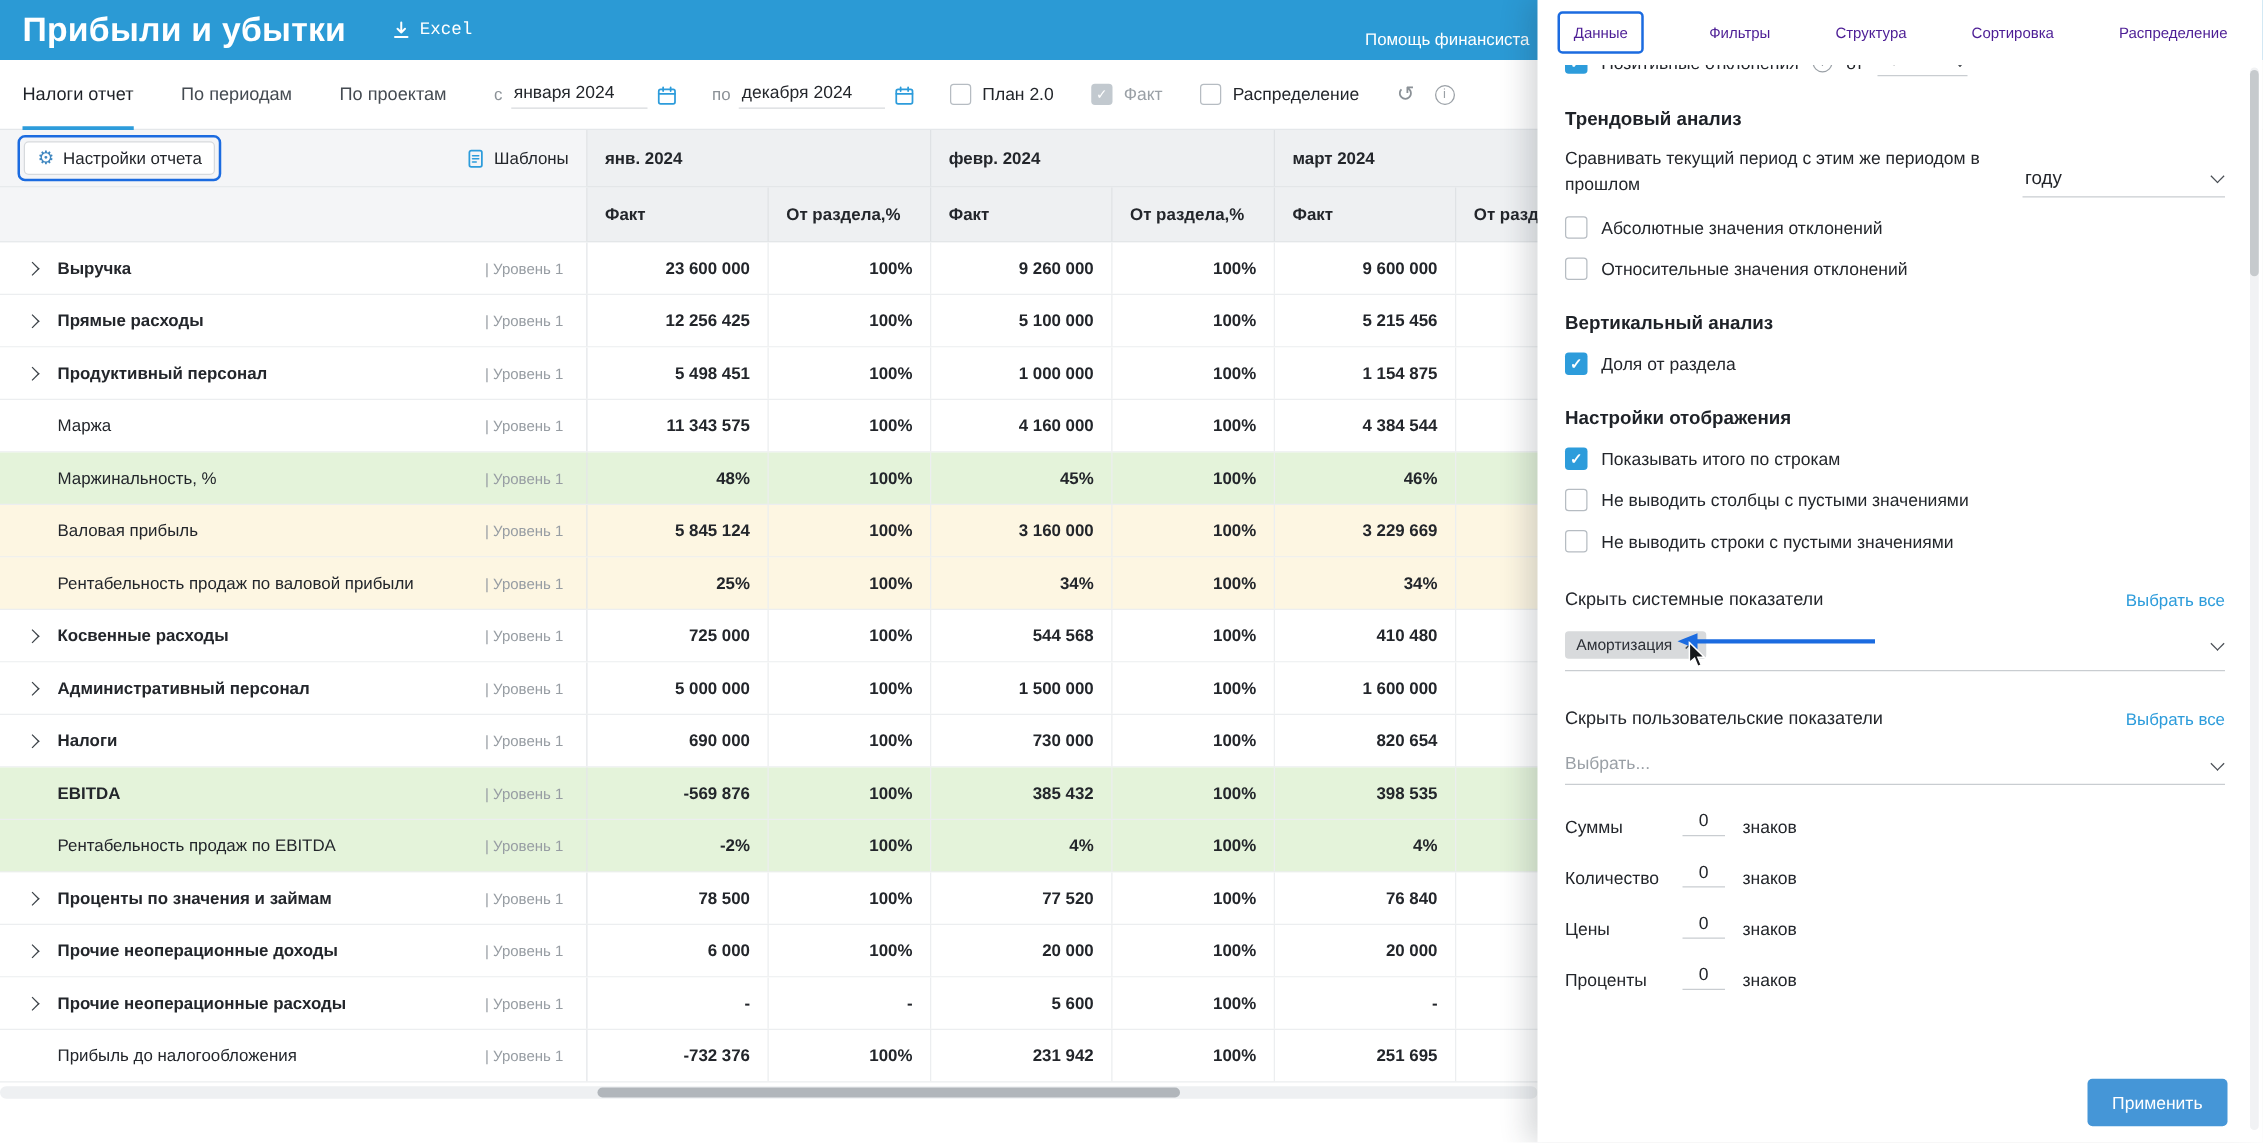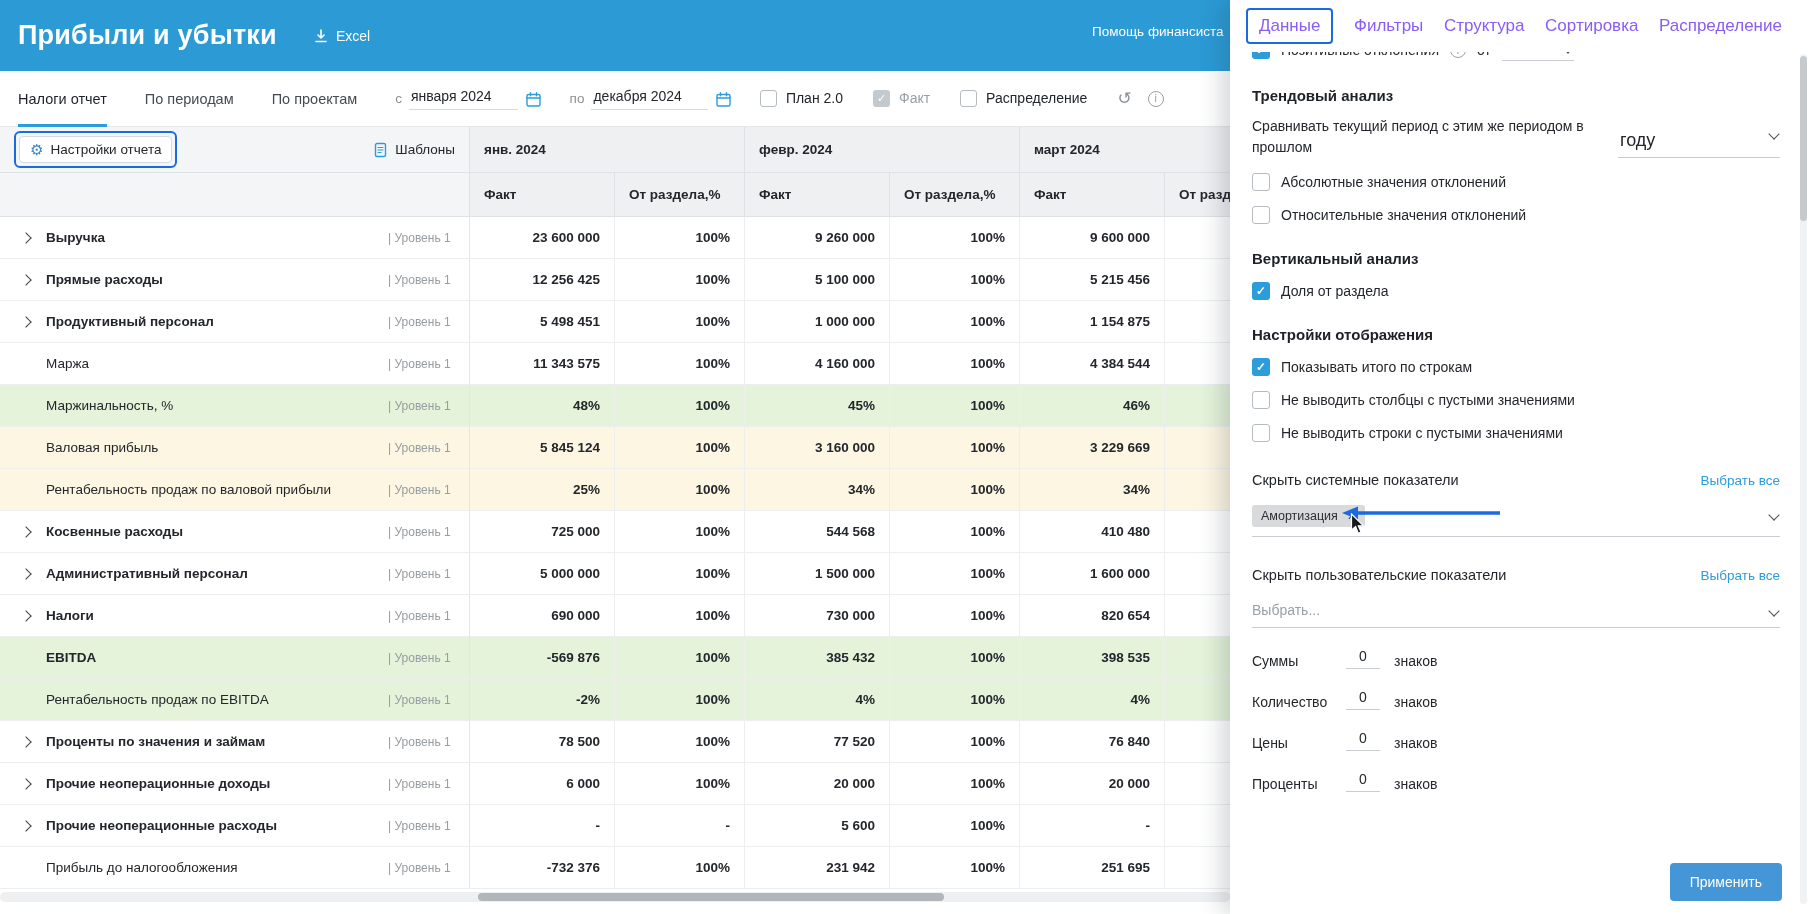--- a/index.html
+++ b/index.html
@@ -1,23 +1,23 @@
 <!DOCTYPE html>
 <html><head>
 <meta charset="utf-8">
 <style>
   *{margin:0;padding:0;box-sizing:border-box}
   html,body{width:1810px;height:914px}
   body{font-family:"Liberation Sans",sans-serif;color:#23262b;background:#fff;overflow:hidden}
   .stage{position:relative;width:1810px;height:914px;overflow:hidden;background:#fff}
 
   
-  .topbar{height:71px;background:#2b9ad5;display:flex;align-items:center;padding:12px 18px;color:#fff;position:relative}
+  .topbar{height:48px;background:#2b9ad5;display:flex;align-items:center;padding:12px 18px;color:#fff;position:relative}
   .title{font-size:27px;font-weight:700;letter-spacing:.2px;white-space:nowrap}
-  .excel-btn{display:flex;align-items:flex-start;gap:7px;background:transparent;border:none;color:#fff;font-size:14px;margin-left:36px;cursor:pointer;font-family:Liberation Sans, sans-serif}
+  .excel-btn{display:flex;align-items:flex-start;gap:7px;background:transparent;border:none;color:#fff;font-size:14px;margin-left:36px;cursor:pointer;font-family:Liberation Mono, monospace}
   .help-link{position:absolute;left:1092px;top:24px;font-size:13.5px;color:#fff;text-decoration:none;white-space:nowrap}
 
   
   .toolbar{height:56px;display:flex;align-items:center;background:#fff;border-bottom:1px solid #e4e7ea;padding:0 18px}
   .vtab{height:56px;display:flex;align-items:center;font-size:14.5px;color:#454b52;margin-right:38px;cursor:pointer;border-bottom:3px solid transparent;padding-top:3px;white-space:nowrap}
   .vtab.active{color:#1e2228;border-bottom-color:#2d9cdb}
   .datefield{display:flex;align-items:flex-end;gap:7px;margin-right:28px}
   .date-prefix{color:#8b9197;font-size:13.5px;padding-bottom:4px}
   .date-value{font-size:14px;color:#23262b;border-bottom:1px solid #d7dadd;padding:0 26px 5px 2px;white-space:nowrap}
   .cal-ico{margin-bottom:2px}
@@ -50,34 +50,34 @@
   .chev-right{position:absolute;left:22px;width:8px;height:8px;border-right:1.8px solid #3c4248;border-bottom:1.8px solid #3c4248;transform:rotate(-45deg);cursor:pointer}
   .rlabel.b{font-weight:700}
   .lvl{position:absolute;left:388px;color:#979da3;font-size:12px;font-weight:400}
   .vcell{flex:none;display:flex;align-items:center;justify-content:flex-end;padding-right:14px;font-size:13.5px;font-weight:700;border-right:1px solid #eceef0;white-space:nowrap;overflow:hidden}
   .hscrollbar{position:relative;width:1230px;height:10px;background:#eef0f2;border-radius:5px;margin-top:3px}
   .hthumb{position:absolute;left:478px;top:1px;width:466px;height:8px;background:#b1b6bb;border-radius:4px;cursor:pointer}
 
   
   .panel{position:absolute;top:0;right:0;width:580px;height:914px;background:#fff;box-shadow:-8px 0 22px rgba(40,50,60,.20);z-index:20;display:flex;flex-direction:column}
   .panel-tabs{height:52px;flex:none;display:flex;align-items:center;justify-content:space-between;padding:0 28px 0 16px}
-  .ptab{font-size:17px;color:#8b5cf6;cursor:pointer;white-space:nowrap}
+  .ptab{font-size:12px;color:#4c1d95;cursor:pointer;white-space:nowrap}
   .ptab-annotate{border:2.5px solid #1b6be0;border-radius:4px;padding:6px 11px}
   .panel-scroll{flex:1;overflow:hidden;padding:0 30px 0 22px;position:relative}
   .panel-scroll > :first-child{margin-top:-13px}
   .prow{display:flex;align-items:center;gap:11px;font-size:14px}
   .psec{font-size:15px;font-weight:700;margin:26px 0 6px;color:#1e2228}
   .pcheck{display:flex;align-items:center;gap:11px;font-size:14px;margin:15px 0;cursor:pointer}
   .pbox{width:18px;height:18px;border-radius:3px;border:1.5px solid #b6bcc2;background:#fff;flex:none}
   .pbox.on{background:#2d9cdb;border:none;color:#fff;display:flex;align-items:center;justify-content:center;font-size:12px;font-weight:700}
   .chev{width:8px;height:8px;border-right:1.6px solid #4a4f55;border-bottom:1.6px solid #4a4f55;transform:rotate(45deg);margin-left:auto;margin-bottom:3px;flex:none}
   .mini-select{display:inline-flex;align-items:flex-end;width:72px;border-bottom:1px solid #c9cdd1;padding:0 2px 5px;font-size:14px;cursor:pointer}
   .compare-row{display:flex;margin-top:12px}
   .compare-text{width:342px;font-size:14px;line-height:1.5}
-  .wide-select{display:inline-flex;align-items:flex-start;width:162px;border-bottom:1px solid #c9cdd1;padding:0 2px 6px;font-size:18px;margin-left:auto;align-self:flex-end;cursor:pointer}
+  .wide-select{display:inline-flex;align-items:center;width:162px;border-bottom:1px solid #c9cdd1;padding:0 2px 6px;font-size:15px;margin-left:auto;align-self:flex-end;cursor:pointer}
   .label-row{display:flex;align-items:center;justify-content:space-between;margin-top:30px;font-size:14.5px}
   .blue-link{color:#2d9cdb;font-size:13.5px;text-decoration:none;cursor:pointer}
   .chip-select{position:relative;display:flex;align-items:center;border-bottom:1px solid #c9cdd1;padding:7px 2px 9px 0;margin-top:10px;cursor:pointer}
   .chip{display:inline-flex;align-items:center;gap:9px;background:#d8dadc;border-radius:3px;padding:4px 9px;font-size:12.5px;color:#2b2f36}
   .chip-x{font-size:11px;color:#3c4248;cursor:pointer}
   .arrow-annotation{position:absolute;left:88px;top:6px;pointer-events:none}
   .cursor-icon{position:absolute;left:98px;top:15px;z-index:5;pointer-events:none}
   .ph-select{display:flex;align-items:flex-end;border-bottom:1px solid #c9cdd1;padding:9px 2px 9px 0;margin-top:10px;font-size:14px;color:#9aa0a6;cursor:pointer}
   .round-row{display:flex;align-items:flex-end;margin:20px 0;font-size:14px}
   .round-label{width:94px}

